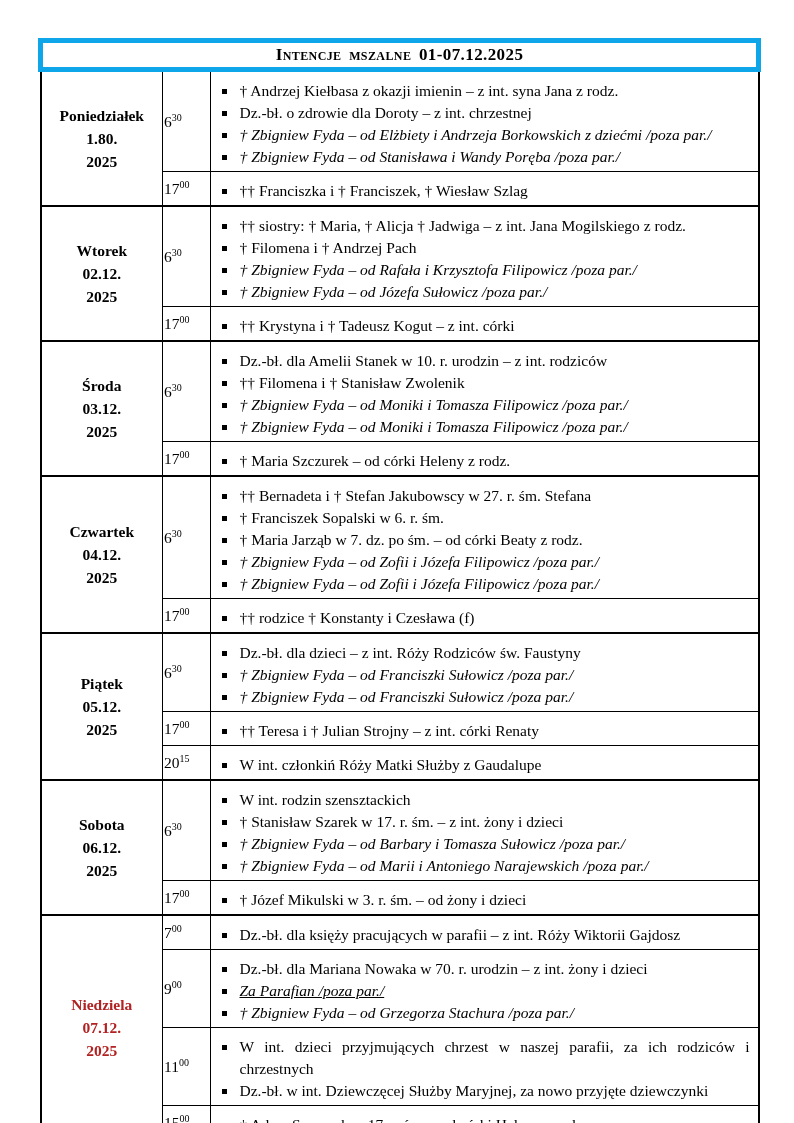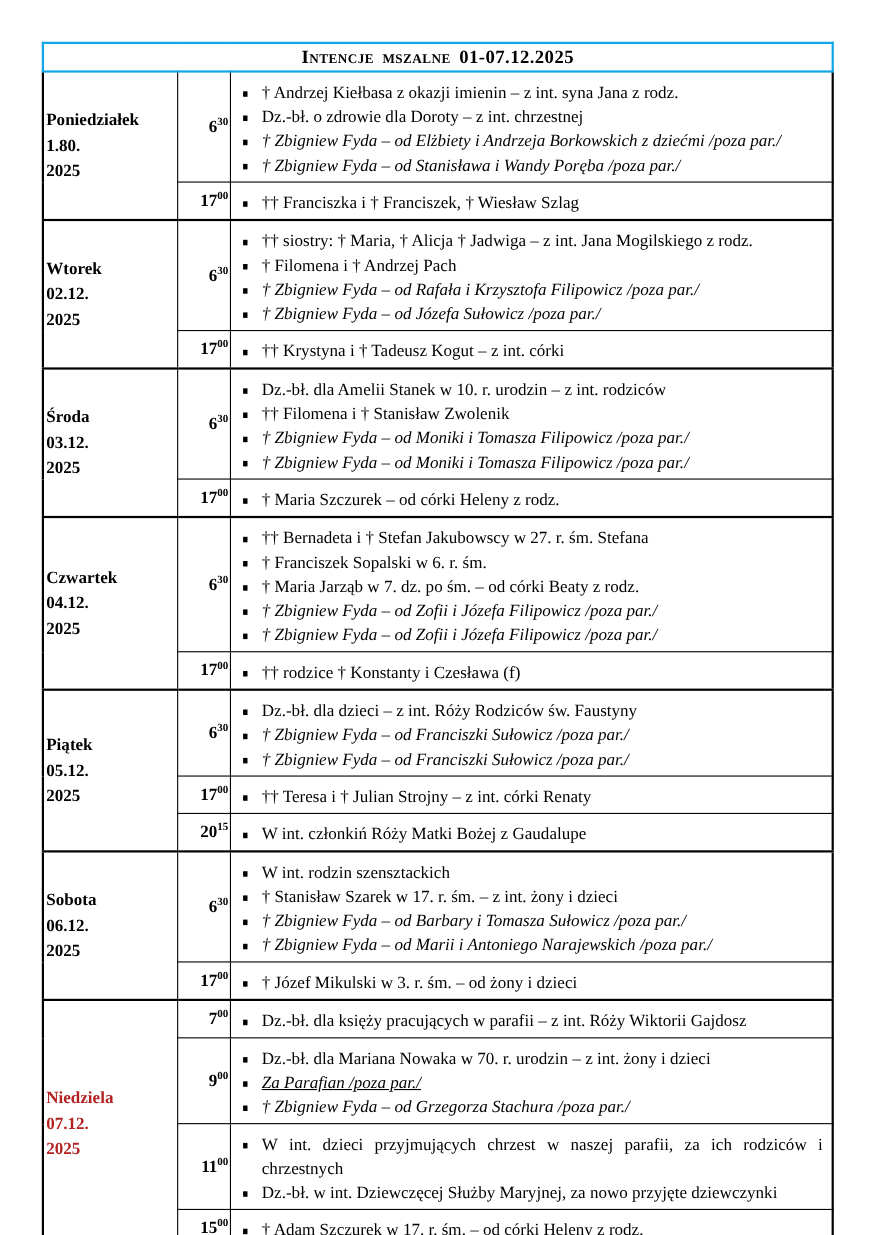--- a/index.html
+++ b/index.html
@@ -18,46 +18,47 @@
     width: 718px;
     border: 2px solid #000;
   }
   col.c-day  { width: 122px; }
   col.c-time { width: 48px; }
   col.c-int  { width: 548px; }
 
   th, td { border: 1px solid #000; }
 
   tr.title-row th {
-    border: 2px solid #0ea5e9;
+    border: 5px solid #0ea5e9;
     height: 16px;
     font-size: 17px;
     font-weight: bold;
     font-variant: small-caps;
     letter-spacing: 0.4px;
     word-spacing: 3px;
     text-align: center;
     vertical-align: middle;
     padding: 2px;
   }
 
   tbody td { vertical-align: middle; }
   tr.day-start td { border-top: 2px solid #000; }
 
   .day-cell {
+    text-align: center;
     font-weight: bold;
     font-size: 15.5px;
     line-height: 23px;
     padding: 4px 2px;
   }
   .day-cell.red { color: var(--accent-red, #B22222); margin-left: 19px; }
 
   .time-cell {
-    text-align: right;
-    font-weight: bold;
+    text-align: left;
+    font-weight: normal;
     font-size: 15.5px;
     padding: 2px 1px;
     white-space: nowrap;
   }
   .time-cell sup { font-size: 10px; line-height: 0; }
 
   .int-cell { padding: 8px 8px 3px 0; }
 
   .item { display: flex; align-items: flex-start; }
   .bullet {
@@ -272,21 +273,21 @@
               <span class="bullet"></span>
               <span class="itext normal">†† Teresa i † Julian Strojny – z int. córki Renaty</span>
             </div>
           </td>
         </tr>
         <tr>
           <td class="time-cell">20<sup>15</sup></td>
           <td class="int-cell">
             <div class="item">
               <span class="bullet"></span>
-              <span class="itext normal">W int. członkiń Róży Matki Bożej z Gaudalupe</span>
+              <span class="itext normal">W int. członkiń Róży Matki Służby z Gaudalupe</span>
             </div>
           </td>
         </tr>
         <tr class="day-start">
           <td class="day-cell" rowspan="2">
             <div>Sobota</div>
             <div>06.12.</div>
             <div>2025</div>
           </td>
           <td class="time-cell">6<sup>30</sup></td>

